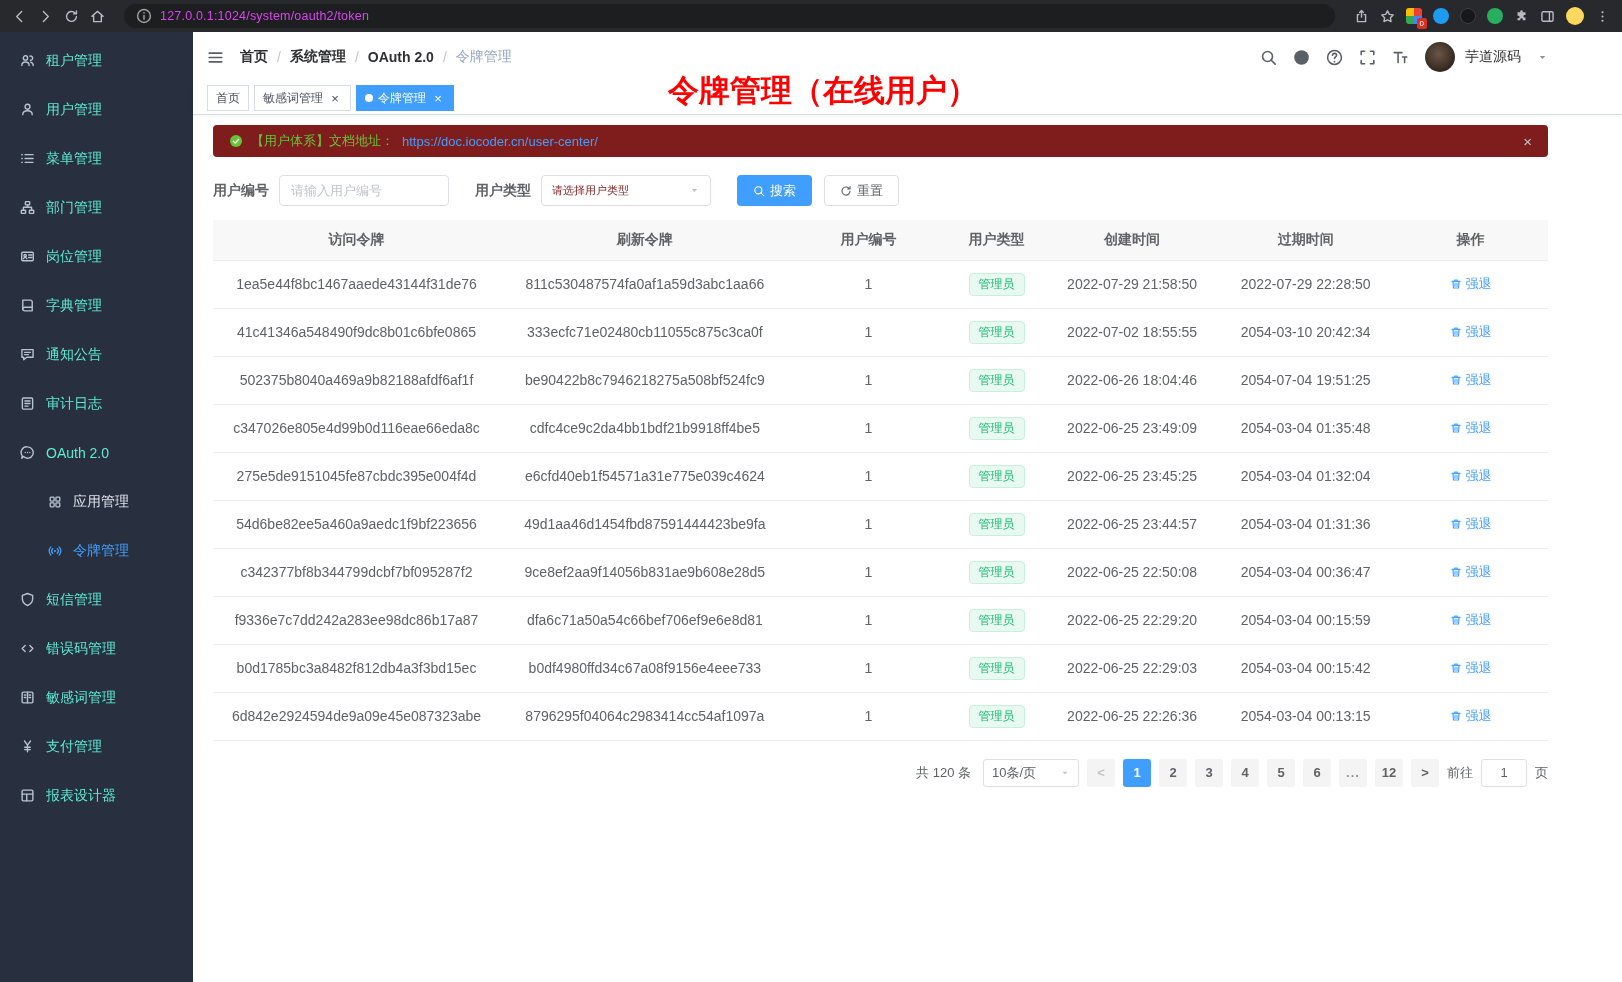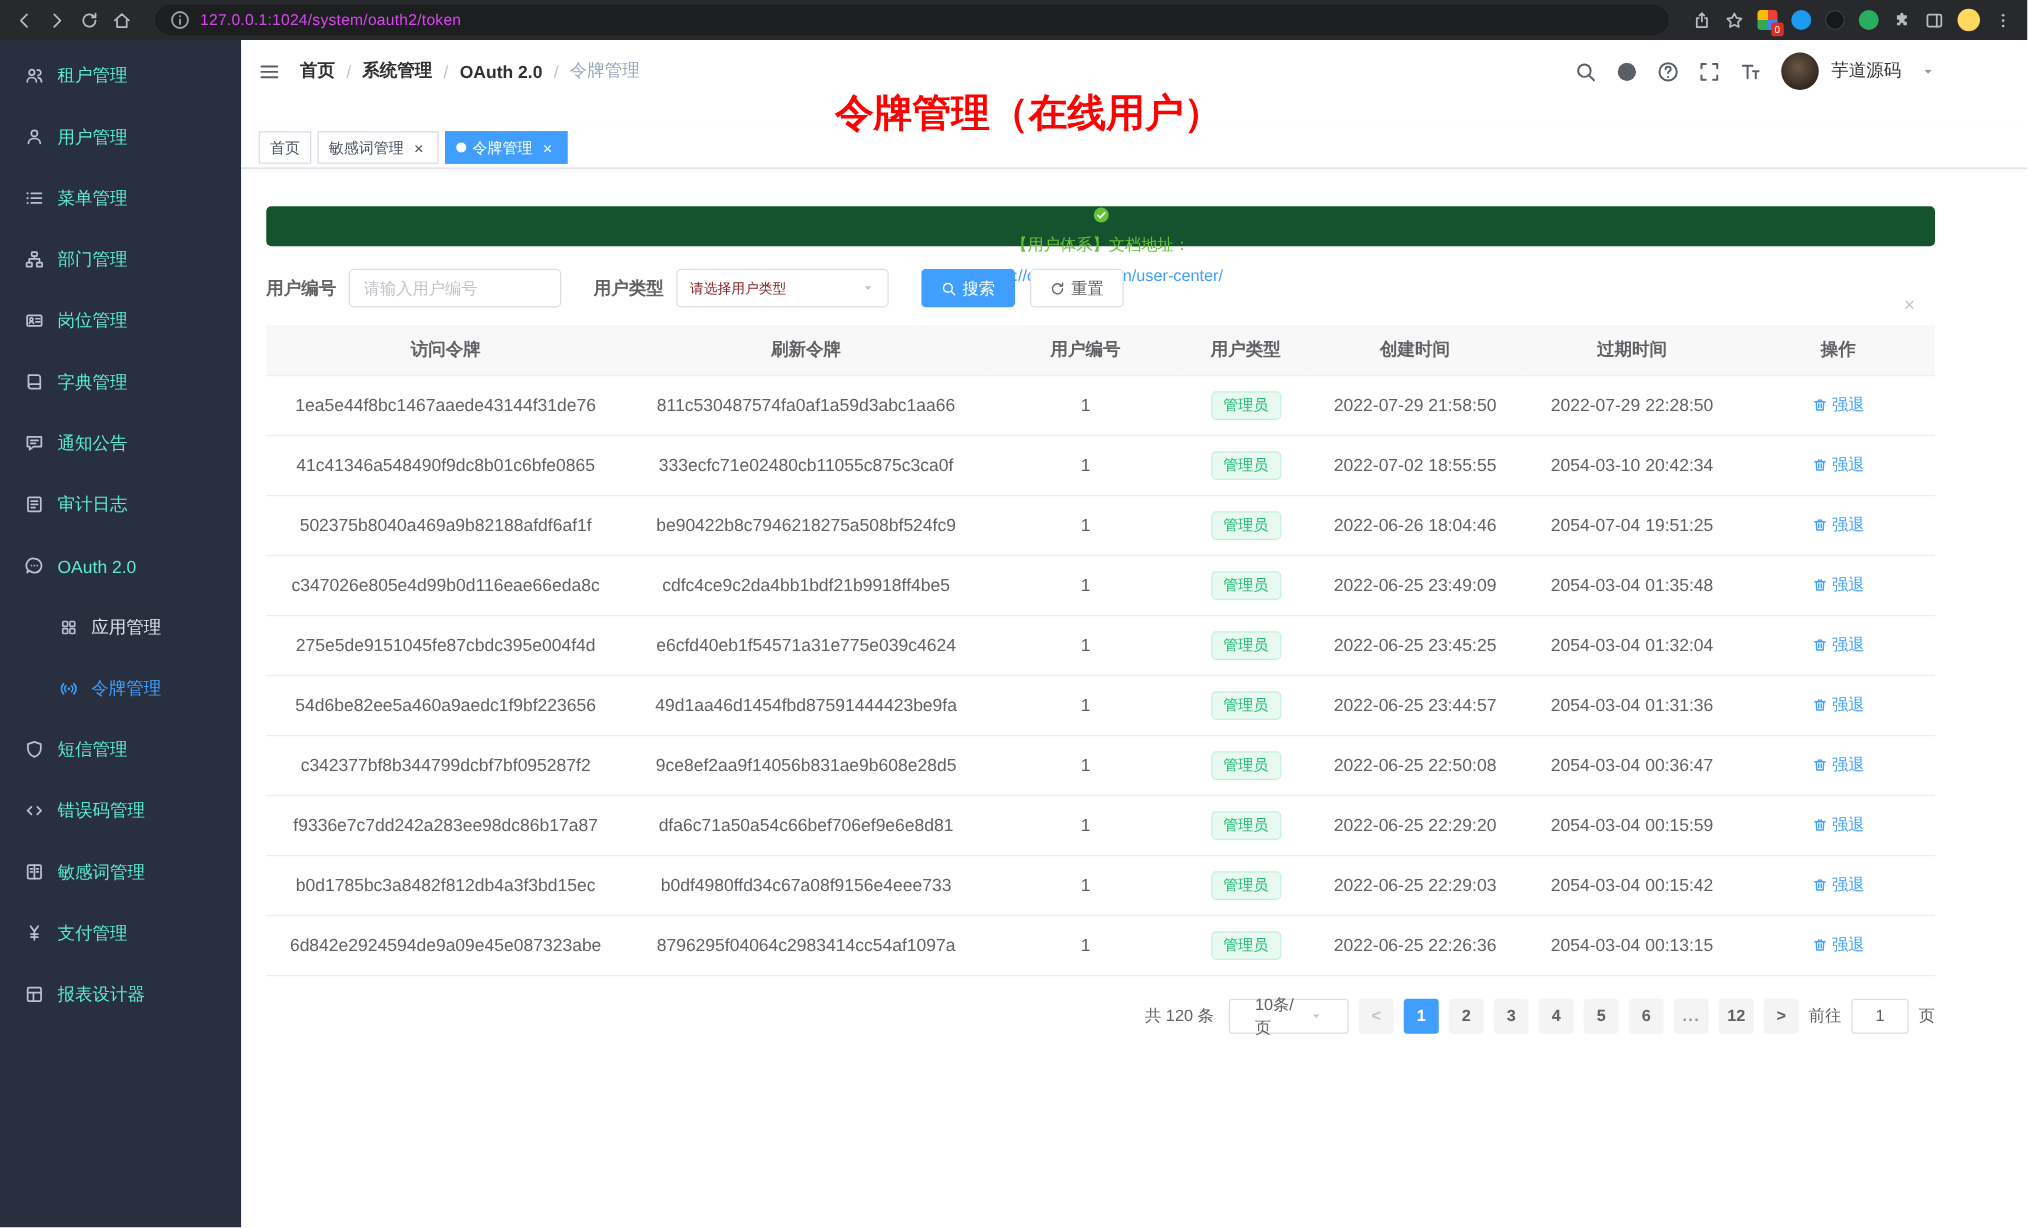--- a/index.html
+++ b/index.html
@@ -31,21 +31,21 @@
 .menu{flex:1;padding-top:4px;overflow:hidden;}
 .menu-item{height:49px;display:flex;align-items:center;gap:11px;padding:0 14px 0 20px;color:#5eead4;font-size:14px;cursor:pointer;}
 .menu-item .icn{font-size:15px;color:#b8c2d2;}
 .menu-label{flex:1;white-space:nowrap;overflow:hidden;}
 .menu-arrow{font-size:11px;color:#8b96a8;flex:none;}
 .menu-arrow.up svg{transform:rotate(180deg);}
 .submenu-item{height:49px;display:flex;align-items:center;gap:11px;padding:0 14px 0 48px;color:#dfe4ec;font-size:14px;cursor:pointer;}
 .submenu-item .icn{font-size:14px;color:#b8c2d2;}
 .submenu-item.active,.submenu-item.active .icn{color:#409eff;}
 
-.main{flex:1;display:flex;flex-direction:column;min-width:0;background:#fff;gap:20px;}
+.main{flex:1;display:flex;flex-direction:column;min-width:0;background:#fff;}
 
 
 .topbar{height:50px;display:flex;align-items:center;padding:0 74px 0 14px;}
 .hamburger{font-size:17px;color:#5a5e66;cursor:pointer;}
 .breadcrumb{display:flex;align-items:center;gap:9px;margin-left:16px;font-size:14px;}
 .bc-item{color:#303133;font-weight:600;cursor:pointer;}
 .bc-item.last{color:#97a8be;font-weight:400;cursor:default;}
 .bc-sep{color:#c0c4cc;}
 .top-tools{margin-left:auto;display:flex;align-items:center;gap:16px;}
 .tool{font-size:17px;color:#5a5e66;cursor:pointer;}
@@ -55,21 +55,21 @@
 
 
 .tabbar{height:33px;display:flex;align-items:center;gap:5px;padding:0 14px;border-bottom:1px solid #d8dce5;box-shadow:0 1px 3px rgba(0,0,0,.04);}
 .tab{height:26px;display:inline-flex;align-items:center;gap:5px;padding:0 8px;border:1px solid #d8dce5;background:#fff;font-size:12px;color:#495060;cursor:pointer;white-space:nowrap;}
 .tab .dot{width:8px;height:8px;border-radius:50%;background:#fff;flex:none;}
 .tab.active{background:#409eff;border-color:#409eff;color:#fff;}
 .tab .close{font-size:13px;line-height:1;width:14px;height:14px;display:inline-flex;align-items:center;justify-content:center;border-radius:50%;}
 
 
 .content{flex:1;padding:10px 74px 0 20px;position:relative;}
-.alert{height:32px;background:#14532d;border-radius:4px;display:flex;align-items:center;gap:8px;padding:0 16px;margin-bottom:18px;flex-direction:column;}
+.alert{height:32px;background:#7f1d1d;border-radius:4px;display:flex;align-items:center;gap:8px;padding:0 16px;margin-bottom:18px;}
 .alert-check{font-size:14px;}
 .alert-text{font-size:13px;color:#67c23a;}
 .alert-link{font-size:13px;color:#409eff;text-decoration:none;cursor:pointer;}
 .alert-close{margin-left:auto;color:#c0c4cc;font-size:15px;cursor:pointer;}
 
 .filters{display:flex;align-items:center;margin-bottom:14px;font-size:14px;}
 .flabel{font-weight:700;color:#606266;margin-right:10px;white-space:nowrap;}
 .finput{width:170px;height:31px;border:1px solid #dcdfe6;border-radius:4px;padding:0 11px;font-size:13px;color:#606266;outline:none;margin-right:26px;font-family:inherit;}
 .finput::placeholder{color:#c0c4cc;}
 .fselect{width:170px;height:31px;border:1px solid #dcdfe6;border-radius:4px;display:flex;align-items:center;justify-content:space-between;padding:0 10px;margin-right:26px;cursor:pointer;}
@@ -82,21 +82,21 @@
 
 .table{width:100%;border-collapse:collapse;table-layout:fixed;font-size:14px;color:#606266;}
 .table th{height:40px;background:#f8f8f9;color:#606266;font-weight:700;text-align:center;border-bottom:1px solid #ebeef5;}
 .table td{height:48px;border-bottom:1px solid #ebeef5;text-align:center;white-space:nowrap;overflow:hidden;text-overflow:ellipsis;}
 .badge{display:inline-block;padding:2px 9px;font-size:12px;border-radius:4px;background:#e7f9f0;border:1px solid #c6f0da;color:#1cbb70;}
 .action-link{color:#409eff;font-size:13px;display:inline-flex;align-items:center;gap:4px;cursor:pointer;}
 .action-link .icn{font-size:12px;}
 
 .pagination{display:flex;align-items:center;justify-content:flex-end;gap:8px;margin-top:18px;font-size:13px;color:#606266;}
 .pg-total{margin-right:4px;}
-.size-select{width:96px;height:28px;border:1px solid #dcdfe6;border-radius:3px;display:flex;align-items:center;justify-content:space-between;padding:0 20px;cursor:pointer;}
+.size-select{width:96px;height:28px;border:1px solid #dcdfe6;border-radius:3px;display:flex;align-items:center;justify-content:space-between;padding:0 8px;cursor:pointer;}
 .size-select .caret-sm{color:#c0c4cc;font-size:10px;}
 #pages{display:contents;}
 .page-btn{min-width:28px;height:28px;padding:0 4px;border-radius:3px;background:#f4f4f5;display:inline-flex;align-items:center;justify-content:center;cursor:pointer;font-weight:600;color:#606266;}
 .page-btn.active{background:#409eff;color:#fff;}
 .page-btn.more{letter-spacing:1px;font-weight:700;color:#909399;}
 .page-btn.prev{color:#c0c4cc;}
 .goto-input{width:46px;height:28px;border:1px solid #dcdfe6;border-radius:3px;text-align:center;font-size:13px;color:#606266;outline:none;font-family:inherit;}
 
 .overlay-title{position:absolute;left:668px;top:70px;font-size:31px;font-weight:700;color:#fe0000;white-space:nowrap;z-index:50;}
 </style>

